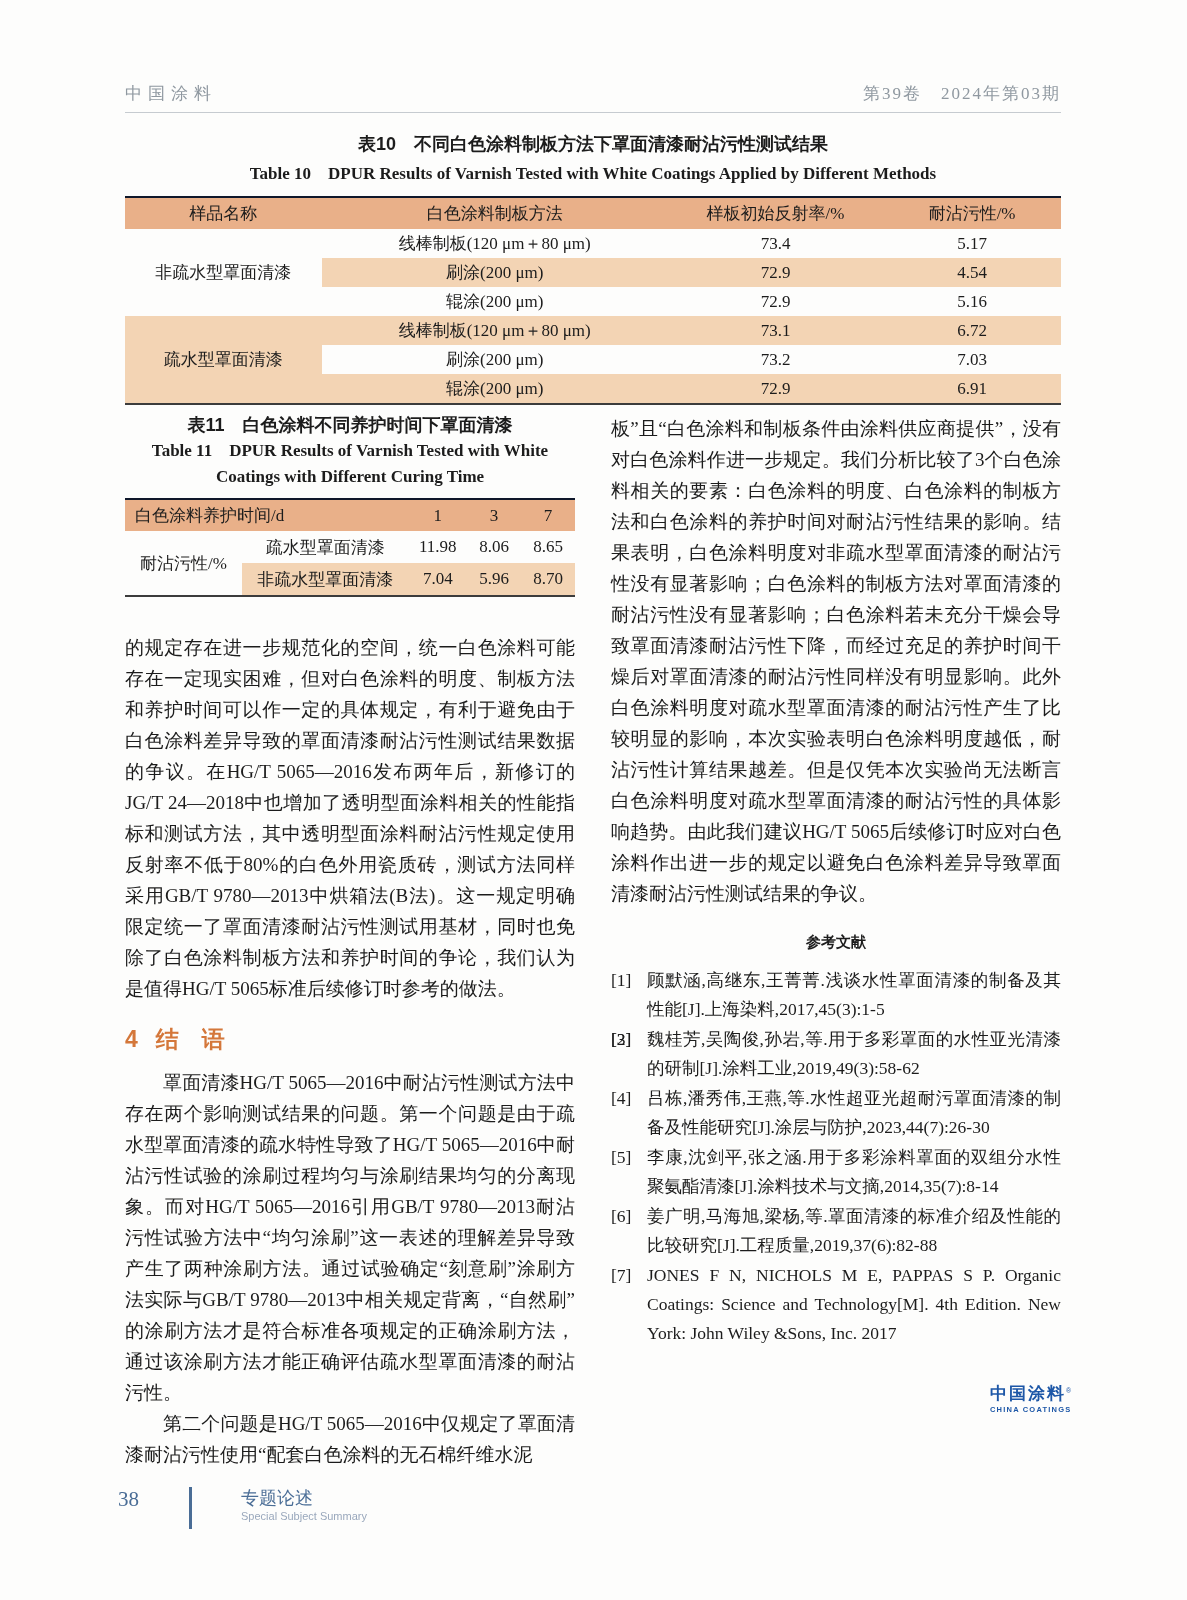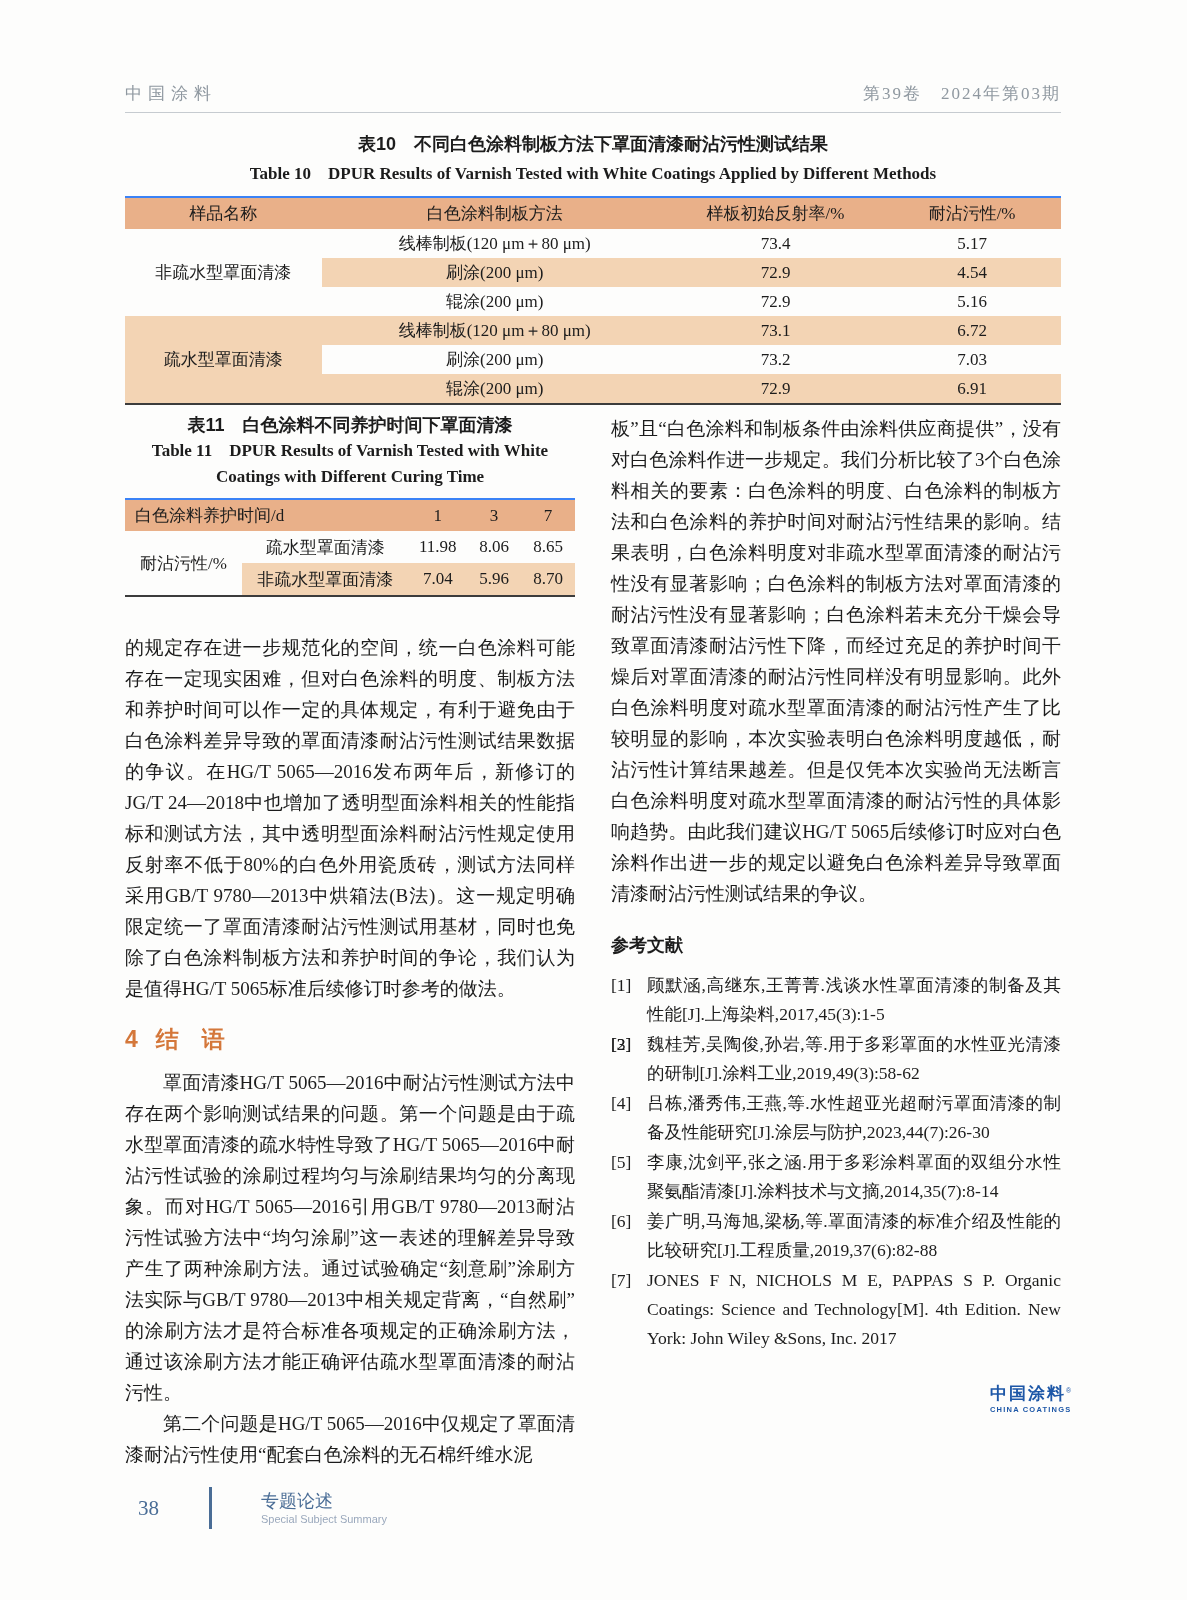--- a/index.html
+++ b/index.html
@@ -22,21 +22,21 @@
   .tbl-title-cn{font-size:18px;font-weight:bold;text-align:center;line-height:25px;
     font-family:"Liberation Sans","DejaVu Sans",sans-serif;}
   .tbl-title-en{font-size:17px;font-weight:bold;text-align:center;line-height:26px;
     font-family:"Liberation Serif","DejaVu Serif",serif;}
   
   .t10-wrap{position:absolute;top:132px;left:125px;width:936px;}
   .t10-wrap .tbl-title-cn{margin-bottom:4px;}
   .t10-wrap .tbl-title-en{margin-bottom:9px;}
   table.data-tbl{
     border-collapse:collapse;width:100%;
-    border-top:2px solid #3b82f6;border-bottom:2px solid #3c3c3c;
+    border-top:2px solid #0f172a;border-bottom:2px solid #3c3c3c;
     font-size:17px;
   }
   table.data-tbl td{text-align:center;padding:0 4px;height:29px;}
   table.data-tbl tr.hdr td{background:#e9b089;height:31px;}
   td.shade{background:#f3d4b4;}
   
   .cols{position:absolute;top:413px;left:125px;width:936px;display:flex;gap:36px;}
   .col{width:455px;}
   
   .t11{margin-bottom:35px;}
@@ -51,37 +51,37 @@
     text-justify:inter-character;
   }
   .body.indent{text-indent:2em;}
   .sec-head{
     margin:20px 0 12px 0;font-size:23px;font-weight:bold;color:#d4773a;
     font-family:"Liberation Sans","DejaVu Sans",sans-serif;
   }
   .sec-head .num{margin-right:18px;}
   
   .refs-title{
-    margin:24px 0 14px 0;font-size:18px;font-weight:bold;
+    margin:24px 0 14px 0;text-align:center;font-size:15px;font-weight:bold;
     font-family:"Liberation Sans","DejaVu Sans",sans-serif;
   }
   .ref{
     position:relative;padding-left:36px;font-size:17.5px;line-height:29px;
     text-align:justify;margin-bottom:1px;
   }
   .ref .ref-num{position:absolute;left:0;top:0;}
   .ref.en{font-family:"Liberation Serif","DejaVu Serif",serif;}
   
   .logo{position:absolute;left:990px;top:1385px;color:#1d57a7;line-height:1.1;
     font-family:"Liberation Sans","DejaVu Sans",sans-serif;}
   .logo .cn{font-size:17px;font-weight:bold;letter-spacing:2px;}
   .logo .tm{font-size:7px;vertical-align:super;}
   .logo .en{font-size:7.5px;font-weight:bold;letter-spacing:1.2px;margin-top:2px;}
   
-  .pg-footer{position:absolute;left:138px;top:1487px;display:flex;align-items:center;
+  .pg-footer{position:absolute;left:118px;top:1487px;display:flex;align-items:flex-start;
     font-family:"Liberation Sans","DejaVu Sans",sans-serif;gap:40px;}
   .pg-footer .pageno{font-size:21px;color:#4a6d96;margin-right:10px;
     font-family:"Liberation Serif","DejaVu Serif",serif;}
   .pg-footer .vbar{width:3px;height:42px;background:#4a6d96;margin-right:9px;}
   .pg-footer .sec-cn{font-size:18px;font-weight:normal;color:#4a6d96;line-height:22px;}
   .pg-footer .sec-en{font-size:11px;color:#9aa8bc;line-height:15px;}
 </style>
 </head>
 <body>
 

